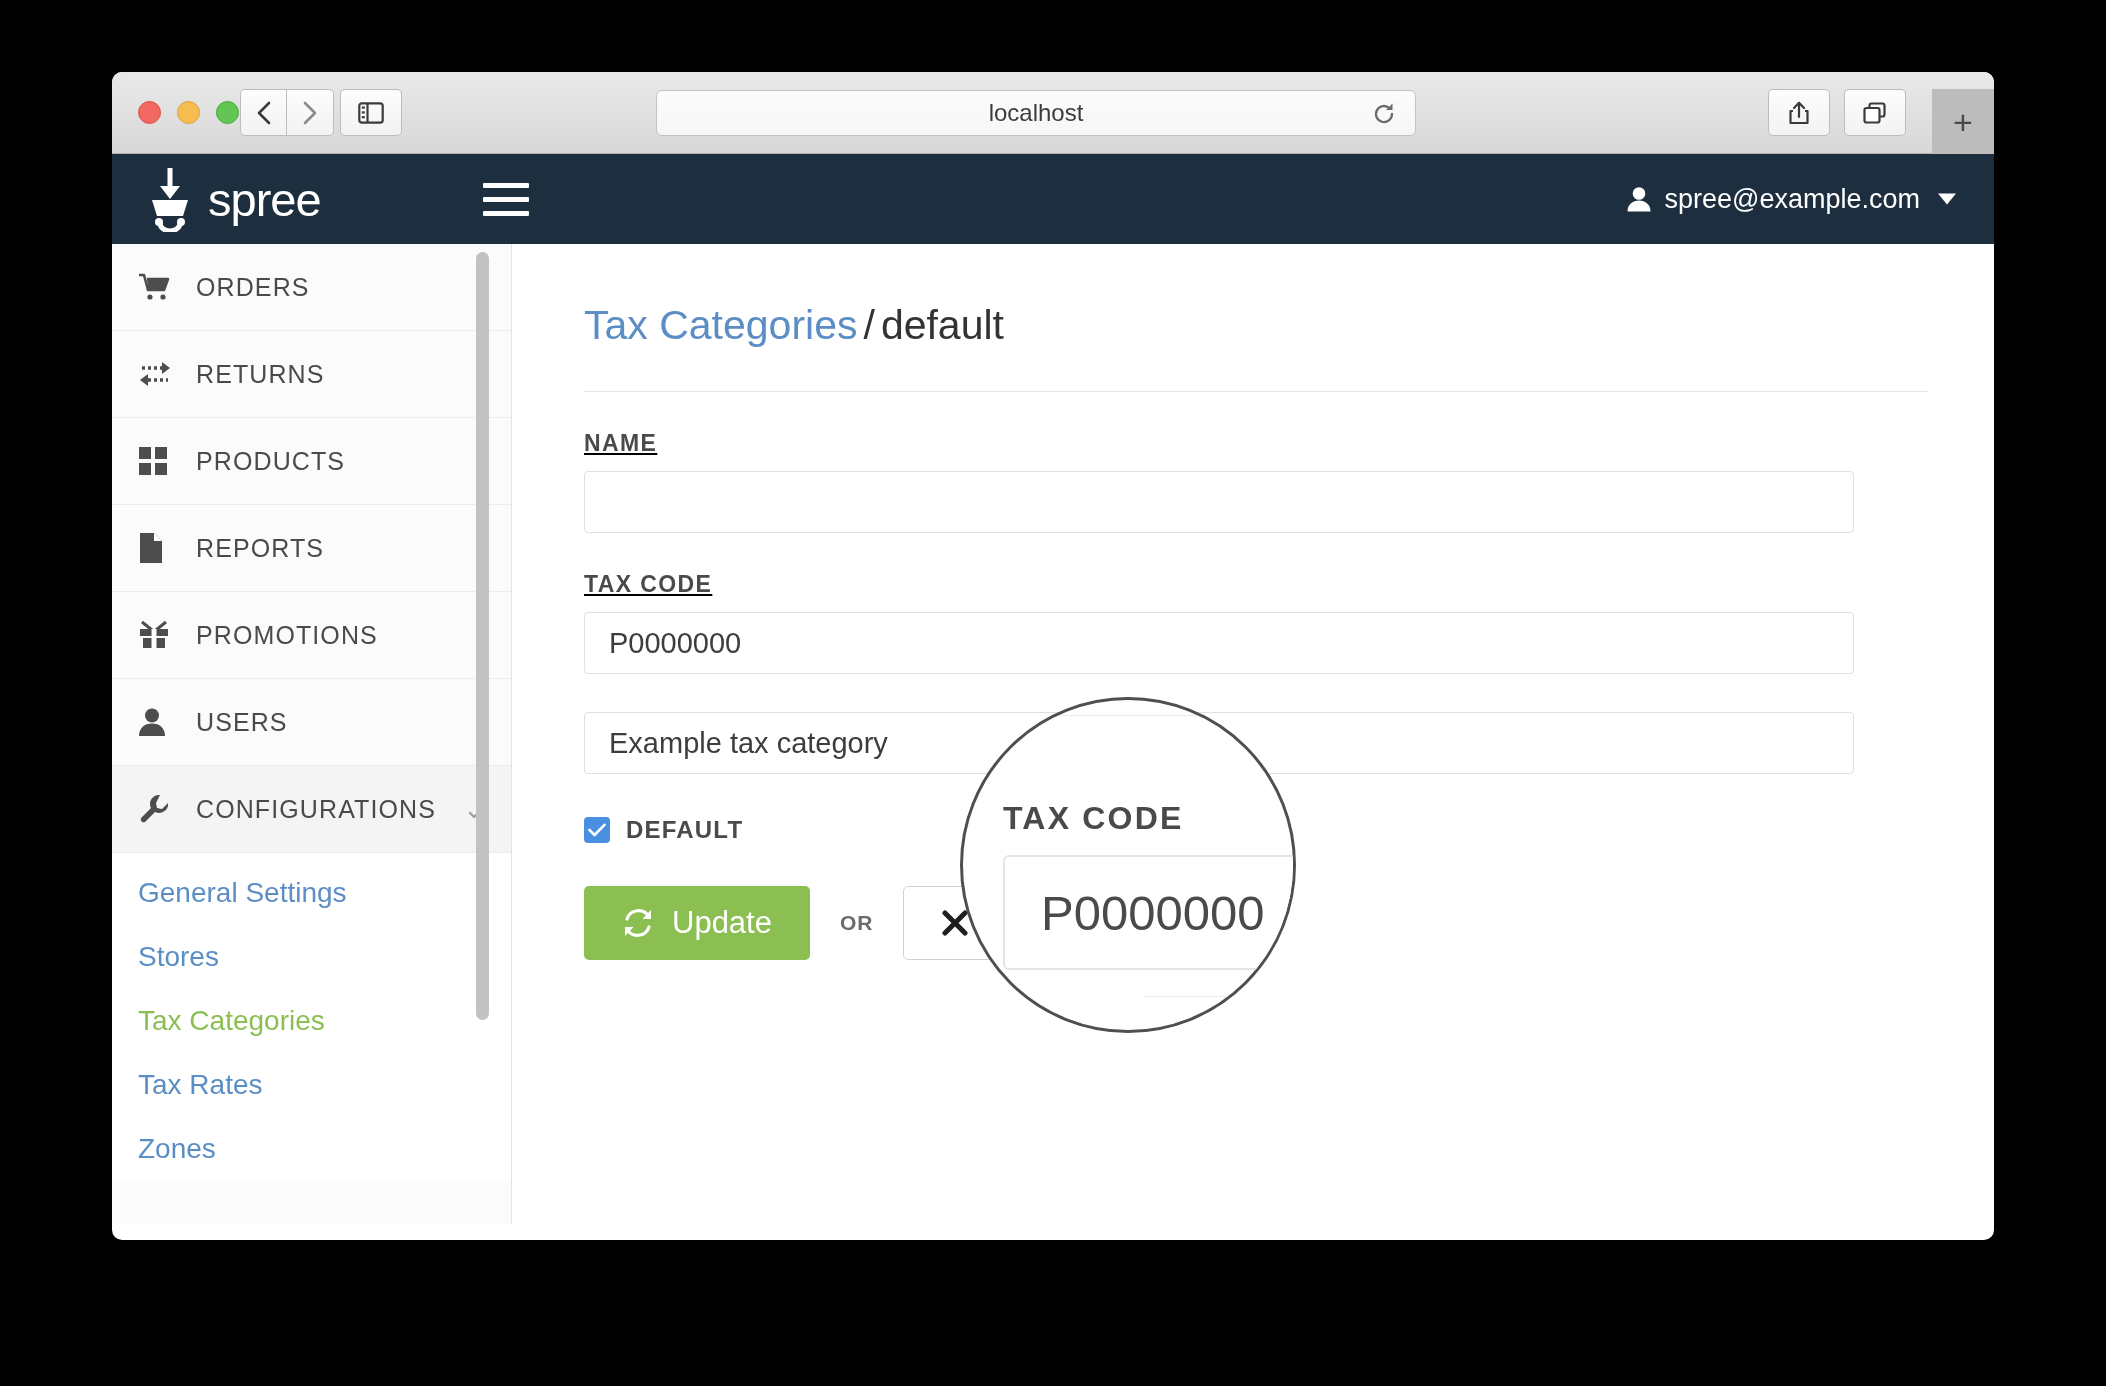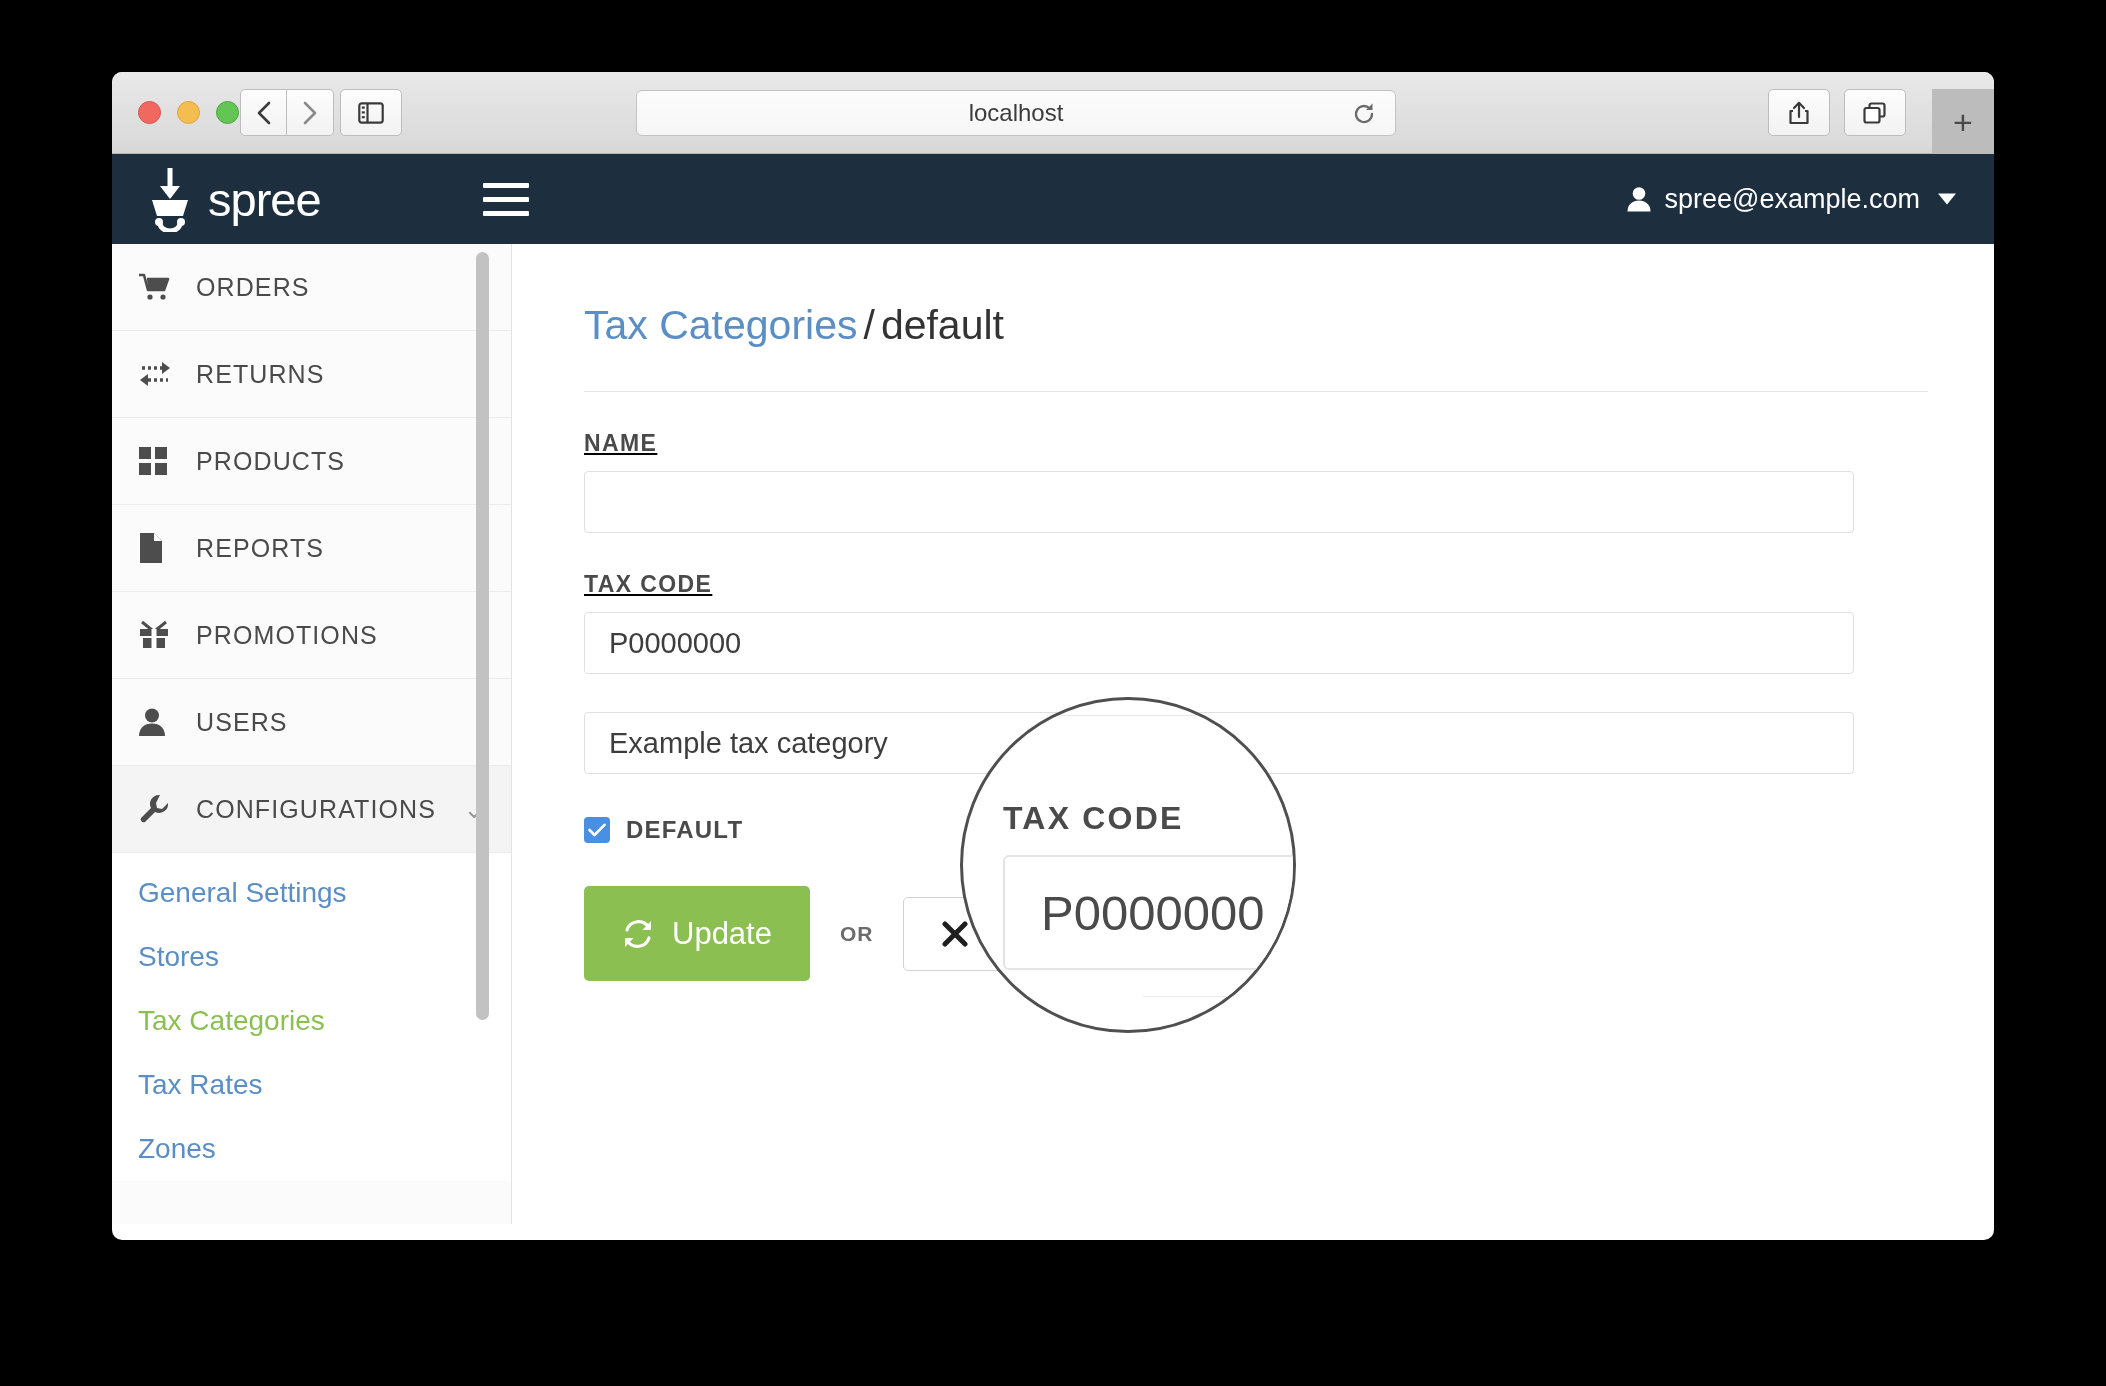--- a/index.html
+++ b/index.html
@@ -45,21 +45,21 @@
   .navbtn:last-child  { border-radius: 0 5px 5px 0; border-left: none; }
   .sidebtn {
     position: absolute; left: 228px; top: 17px;
     width: 62px; height: 47px;
     background: linear-gradient(#fdfdfd, #f2f2f2);
     border: 1px solid #bdbdbd; border-radius: 5px;
     display: flex; align-items: center; justify-content: center;
   }
 
   .urlbar {
-    position: absolute; left: 524px; top: 18px;
+    position: absolute; left: 544px; top: 18px;
     width: 760px; height: 46px;
     background: linear-gradient(#fcfcfc, #f6f6f6);
     border: 1px solid #c3c3c3; border-radius: 6px;
     display: flex; align-items: center; justify-content: center;
   }
   .urlbar .url { font-size: 24px; color: #3c3c3c; }
   .reload { position: absolute; right: 18px; top: 10px; }
 
   .rightbtns { position: absolute; right: 88px; top: 17px; display: flex; gap: 14px; }
   .rbtn {
@@ -193,21 +193,21 @@
   .checkbox svg { display: block; }
   .check-label {
     font-size: 24px; letter-spacing: 1.2px; color: #4a4a4a; font-weight: 700;
   }
 
   .actions { display: flex; align-items: center; margin-top: 42px; gap: 0; }
   .btn-update {
     display: flex; align-items: center; gap: 18px;
     background: #8cbf52; color: #fff;
     border: none; border-radius: 5px;
-    height: 95px; padding: 0 38px;
+    height: 74px; padding: 0 38px;
     font-size: 31px;
     font-family: "Liberation Sans", sans-serif;
     cursor: pointer;
   }
   .or-text {
     font-size: 21px; font-weight: 700; letter-spacing: 1px;
     color: #6b6b6b; margin: 0 30px;
   }
   .btn-cancel {
     display: flex; align-items: center; gap: 22px;

